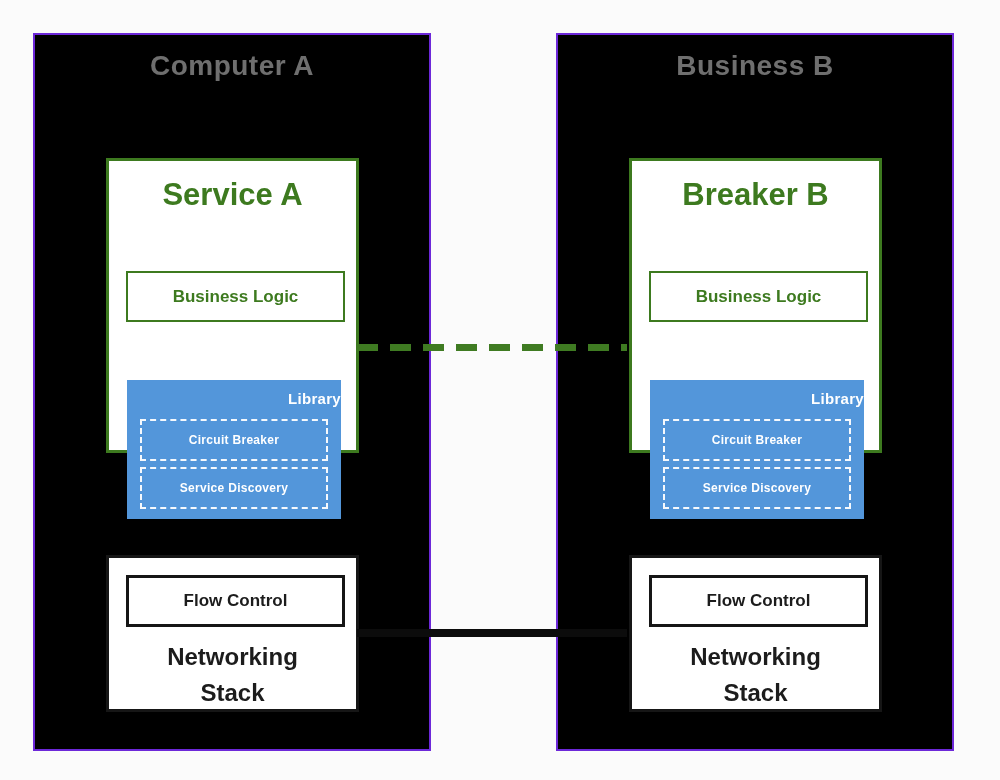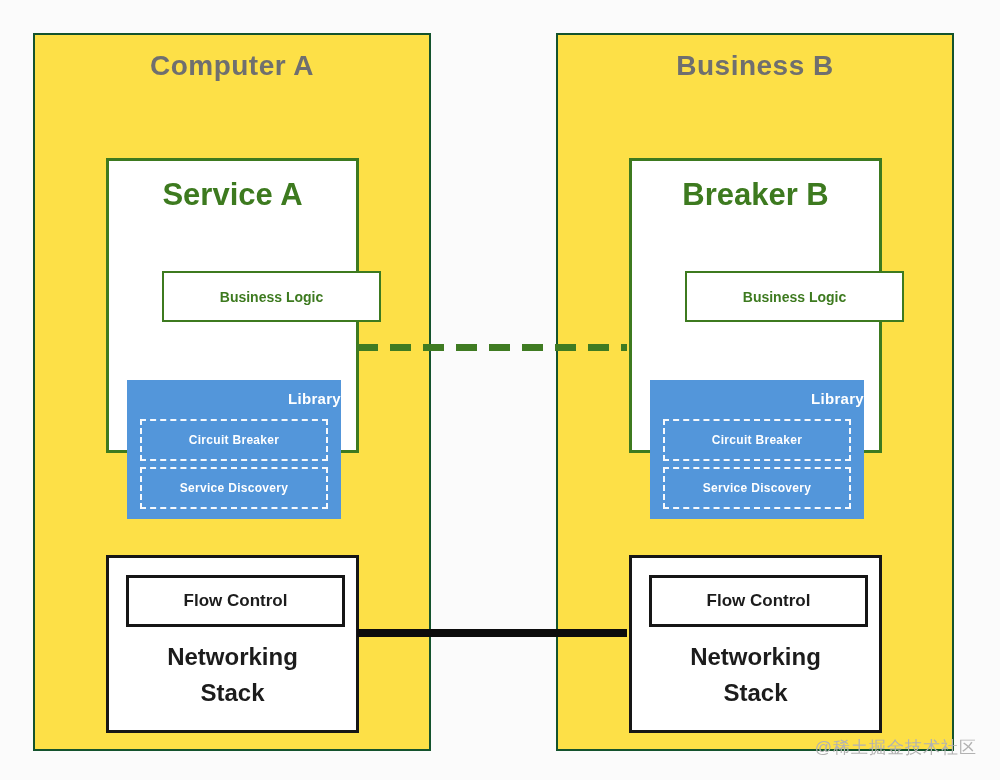--- a/index.html
+++ b/index.html
@@ -13,22 +13,22 @@
     background: #fbfbfb;
     overflow: hidden;
   }
 
   
   .computer {
     position: absolute;
     top: 33px;
     width: 398px;
     height: 718px;
-    background: #fde047;
-    border: 2px solid #14532d;
+    background: #000000;
+    border: 2px solid #6d28d9;
     padding-left: 12px;
   }
   .computer.pos-a { left: 33px; }
   .computer.pos-b { left: 556px; }
 
   .computer-title {
     position: absolute;
     top: 13px;
     left: 0;
     width: 100%;
@@ -65,24 +65,23 @@
     position: absolute;
     left: 17px;
     top: 110px;
     width: 219px;
     height: 51px;
     border: 2px solid #3d7a1f;
     background: #ffffff;
     display: flex;
     align-items: center;
     justify-content: center;
-    font-size: 14px;
+    font-size: 17px;
     font-weight: 700;
     color: #3d7a1f;
-    margin-left: 36px;
   }
 
   
   .library {
     position: absolute;
     left: 18px;
     top: 219px;
     width: 214px;
     height: 139px;
     background: #5396da;
@@ -114,21 +113,21 @@
   }
   .lib-component.first { top: 39px; }
   .lib-component.second { top: 87px; }
 
   
   .net-stack {
     position: absolute;
     left: 71px;
     top: 520px;
     width: 253px;
-    height: 178px;
+    height: 157px;
     background: #ffffff;
     border: 3px solid #161616;
   }
   .flow-control {
     position: absolute;
     left: 17px;
     top: 17px;
     width: 219px;
     height: 52px;
     border: 3px solid #161616;
@@ -224,15 +223,14 @@
 
     <div class="net-stack">
       <div class="flow-control">Flow Control</div>
       <div class="net-stack-label">Networking Stack</div>
     </div>
   </div>
 
   <div class="conn-dashed"></div>
   <div class="conn-solid"></div>
 
-  <div class="watermark">@稀土掘金技术社区</div>
 
 </div>
 
 </body></html>

